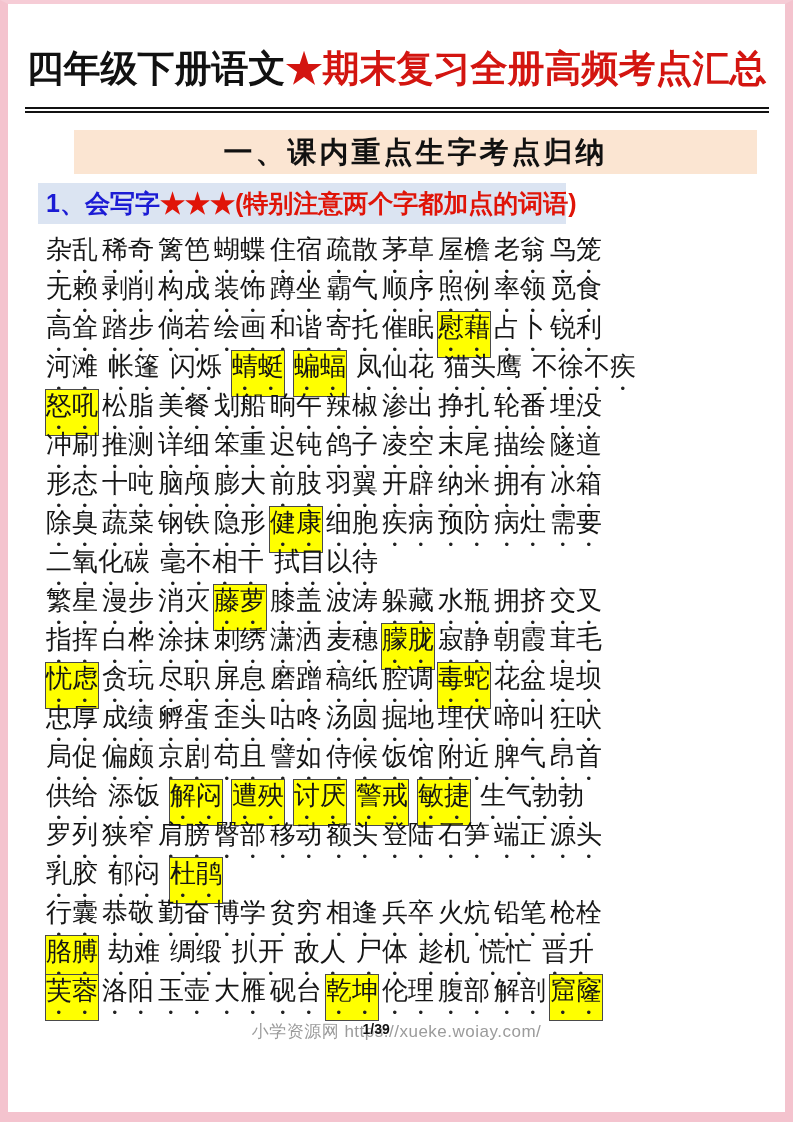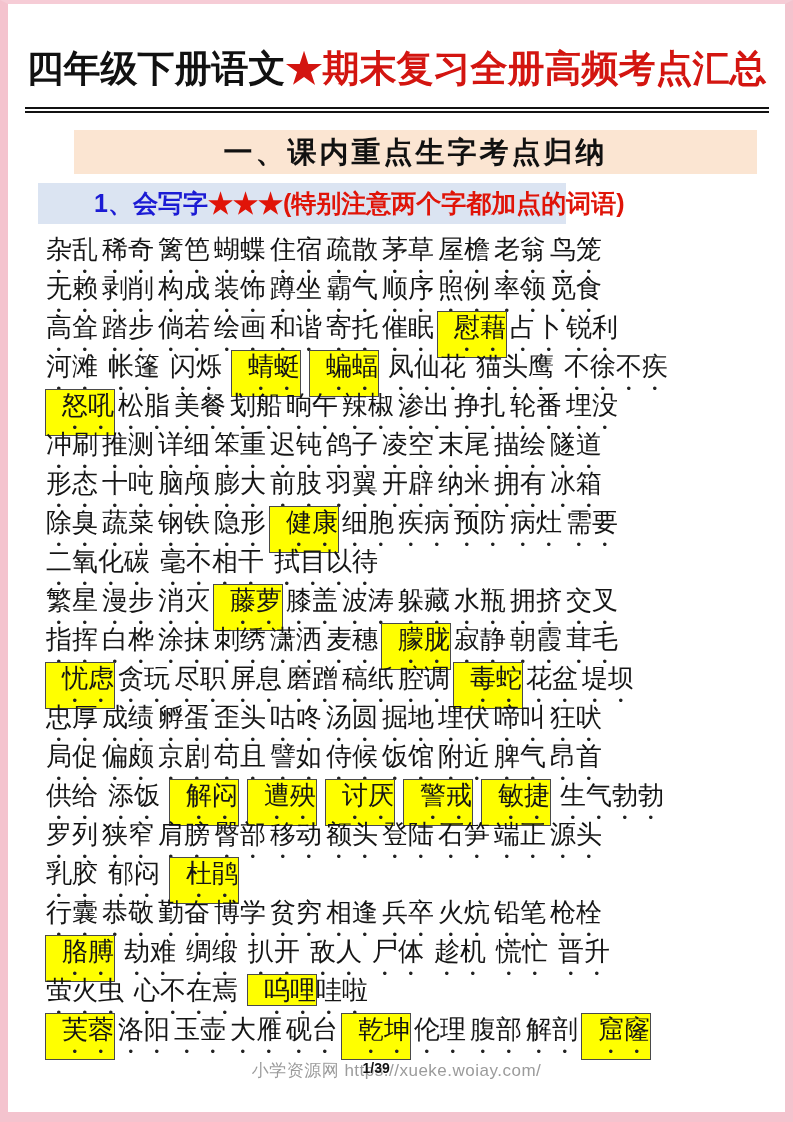--- a/index.html
+++ b/index.html
@@ -36,39 +36,39 @@
   }
   .sub-banner{
     margin:9px 0 0 30px;
     width:520px;
     background:#dbe4f2;
     height:41px;line-height:41px;
     padding-left:8px;
     font-size:25px;font-weight:bold;
     white-space:nowrap;
   }
-  .sub-num{color:#1b1bd4;margin-left:48px;}
+  .sub-num{color:#1b1bd4;}
   .sub-stars{color:#e01408;letter-spacing:0;}
   .sub-note{color:#e01408;}
   .grid{margin:13px 36px 0 38px;}
   .row{
     display:flex;align-items:center;
     height:39px;
     gap:10px;
   }
   .row.full{justify-content:flex-start;gap:4px;}
   .w{
     font-size:26px;color:#151515;
     white-space:nowrap;line-height:1.05;
     -webkit-text-emphasis:filled dot #222;
     -webkit-text-emphasis-position:under left;
     text-emphasis:filled dot #222;
     text-emphasis-position:under left;
   }
-  .hl{background:#ffff00;box-shadow:0 0 0 1px #4a4a4a;padding-left:16px;}
+  .hl{background:#ffff00;box-shadow:0 0 0 1px #4a4a4a;}
   .footer{position:relative;margin-top:3px;height:26px;}
   .watermark{
     text-align:center;color:#9b9b9b;
     font-size:17px;letter-spacing:0.5px;
   }
   .page-indicator{
     position:absolute;top:1px;left:50%;
     transform:translateX(-34px);
     font-size:14px;font-weight:bold;color:#111;
   }
@@ -291,25 +291,20 @@
       <span class="w hl">胳膊</span>
       <span class="w">劫难</span>
       <span class="w">绸缎</span>
       <span class="w">扒开</span>
       <span class="w">敌人</span>
       <span class="w">尸体</span>
       <span class="w">趁机</span>
       <span class="w">慌忙</span>
       <span class="w">晋升</span>
     </div>
-    <div class="row">
-      <span class="w">萤火虫</span>
-      <span class="w">心不在焉</span>
-      <span class="w"><span class="hl">呜哩</span>哇啦</span>
-    </div>
     <div class="row full">
       <span class="w hl">芙蓉</span>
       <span class="w">洛阳</span>
       <span class="w">玉壶</span>
       <span class="w">大雁</span>
       <span class="w">砚台</span>
       <span class="w hl">乾坤</span>
       <span class="w">伦理</span>
       <span class="w">腹部</span>
       <span class="w">解剖</span>

